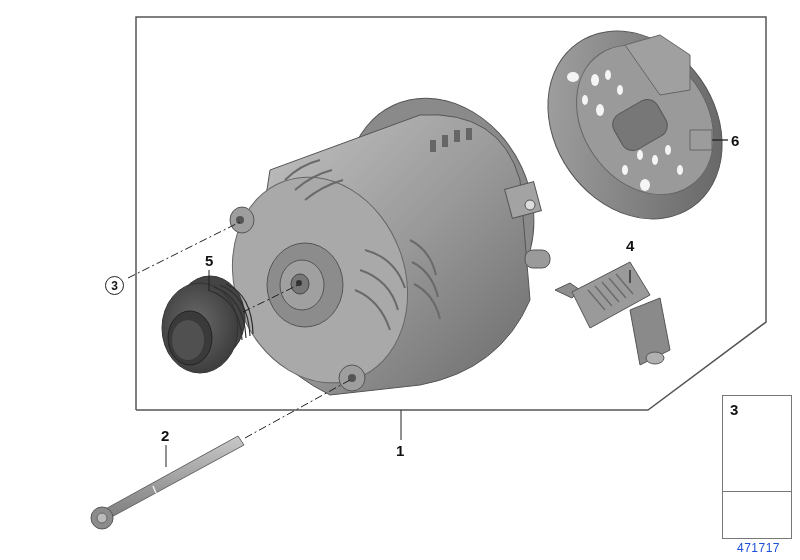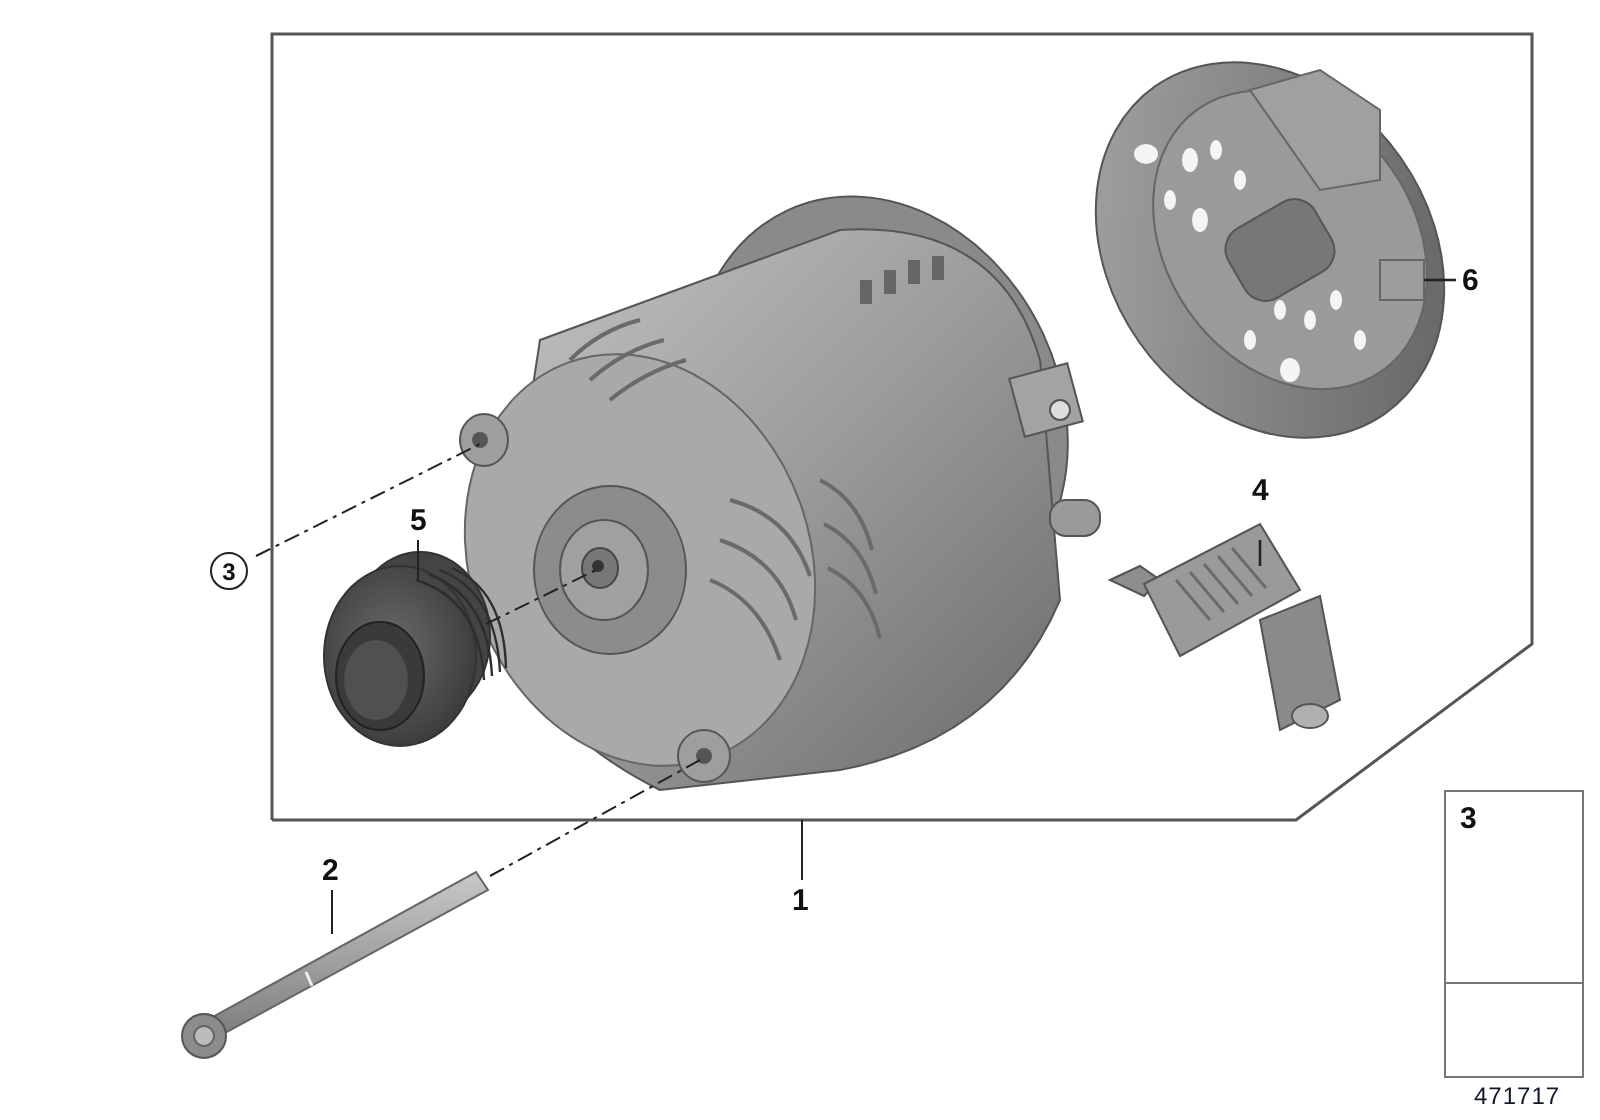--- a/index.html
+++ b/index.html
@@ -1,20 +1,20 @@
 <!DOCTYPE html>
 <html><head>
   <meta charset="utf-8">
   <style>
     html, body { margin: 0; padding: 0; background: #ffffff; }
     body { width: 800px; height: 560px; position: relative; overflow: hidden; font-family: "Liberation Sans", sans-serif; }
     #stage { position: absolute; left: 0; top: 0; width: 800px; height: 560px; }
     .callout { position: absolute; font-family: "Liberation Sans", sans-serif; font-weight: bold; font-size: 15px; color: #111; line-height: 1; }
     .callout-circled { position: absolute; width: 19px; height: 19px; border: 1.5px solid #222; border-radius: 50%; font-family: "Liberation Sans", sans-serif; font-weight: bold; font-size: 12px; color: #111; display: flex; align-items: center; justify-content: center; box-sizing: border-box; background: #fff; }
-    .fig-number { position: absolute; font-family: "Liberation Sans", sans-serif; font-size: 12px; color: #0f172a; letter-spacing: 0.5px; }
+    .fig-number { position: absolute; font-family: "Liberation Sans", sans-serif; font-size: 12px; color: #1d4ed8; letter-spacing: 0.5px; }
     .legend-box { position: absolute; left: 722px; top: 395px; width: 70px; height: 144px; border: 1px solid #777; box-sizing: border-box; background: #fff; }
     .legend-divider { position: absolute; left: 0; right: 0; top: 95px; border-top: 1px solid #777; }
     .legend-num { position: absolute; left: 7px; top: 5px; font-weight: bold; font-size: 15px; color: #111; }
   </style>
 </head>
 <body>
 
 <div id="stage">
   <svg width="800" height="560" viewBox="0 0 800 560" xmlns="http://www.w3.org/2000/svg">
     <defs>

